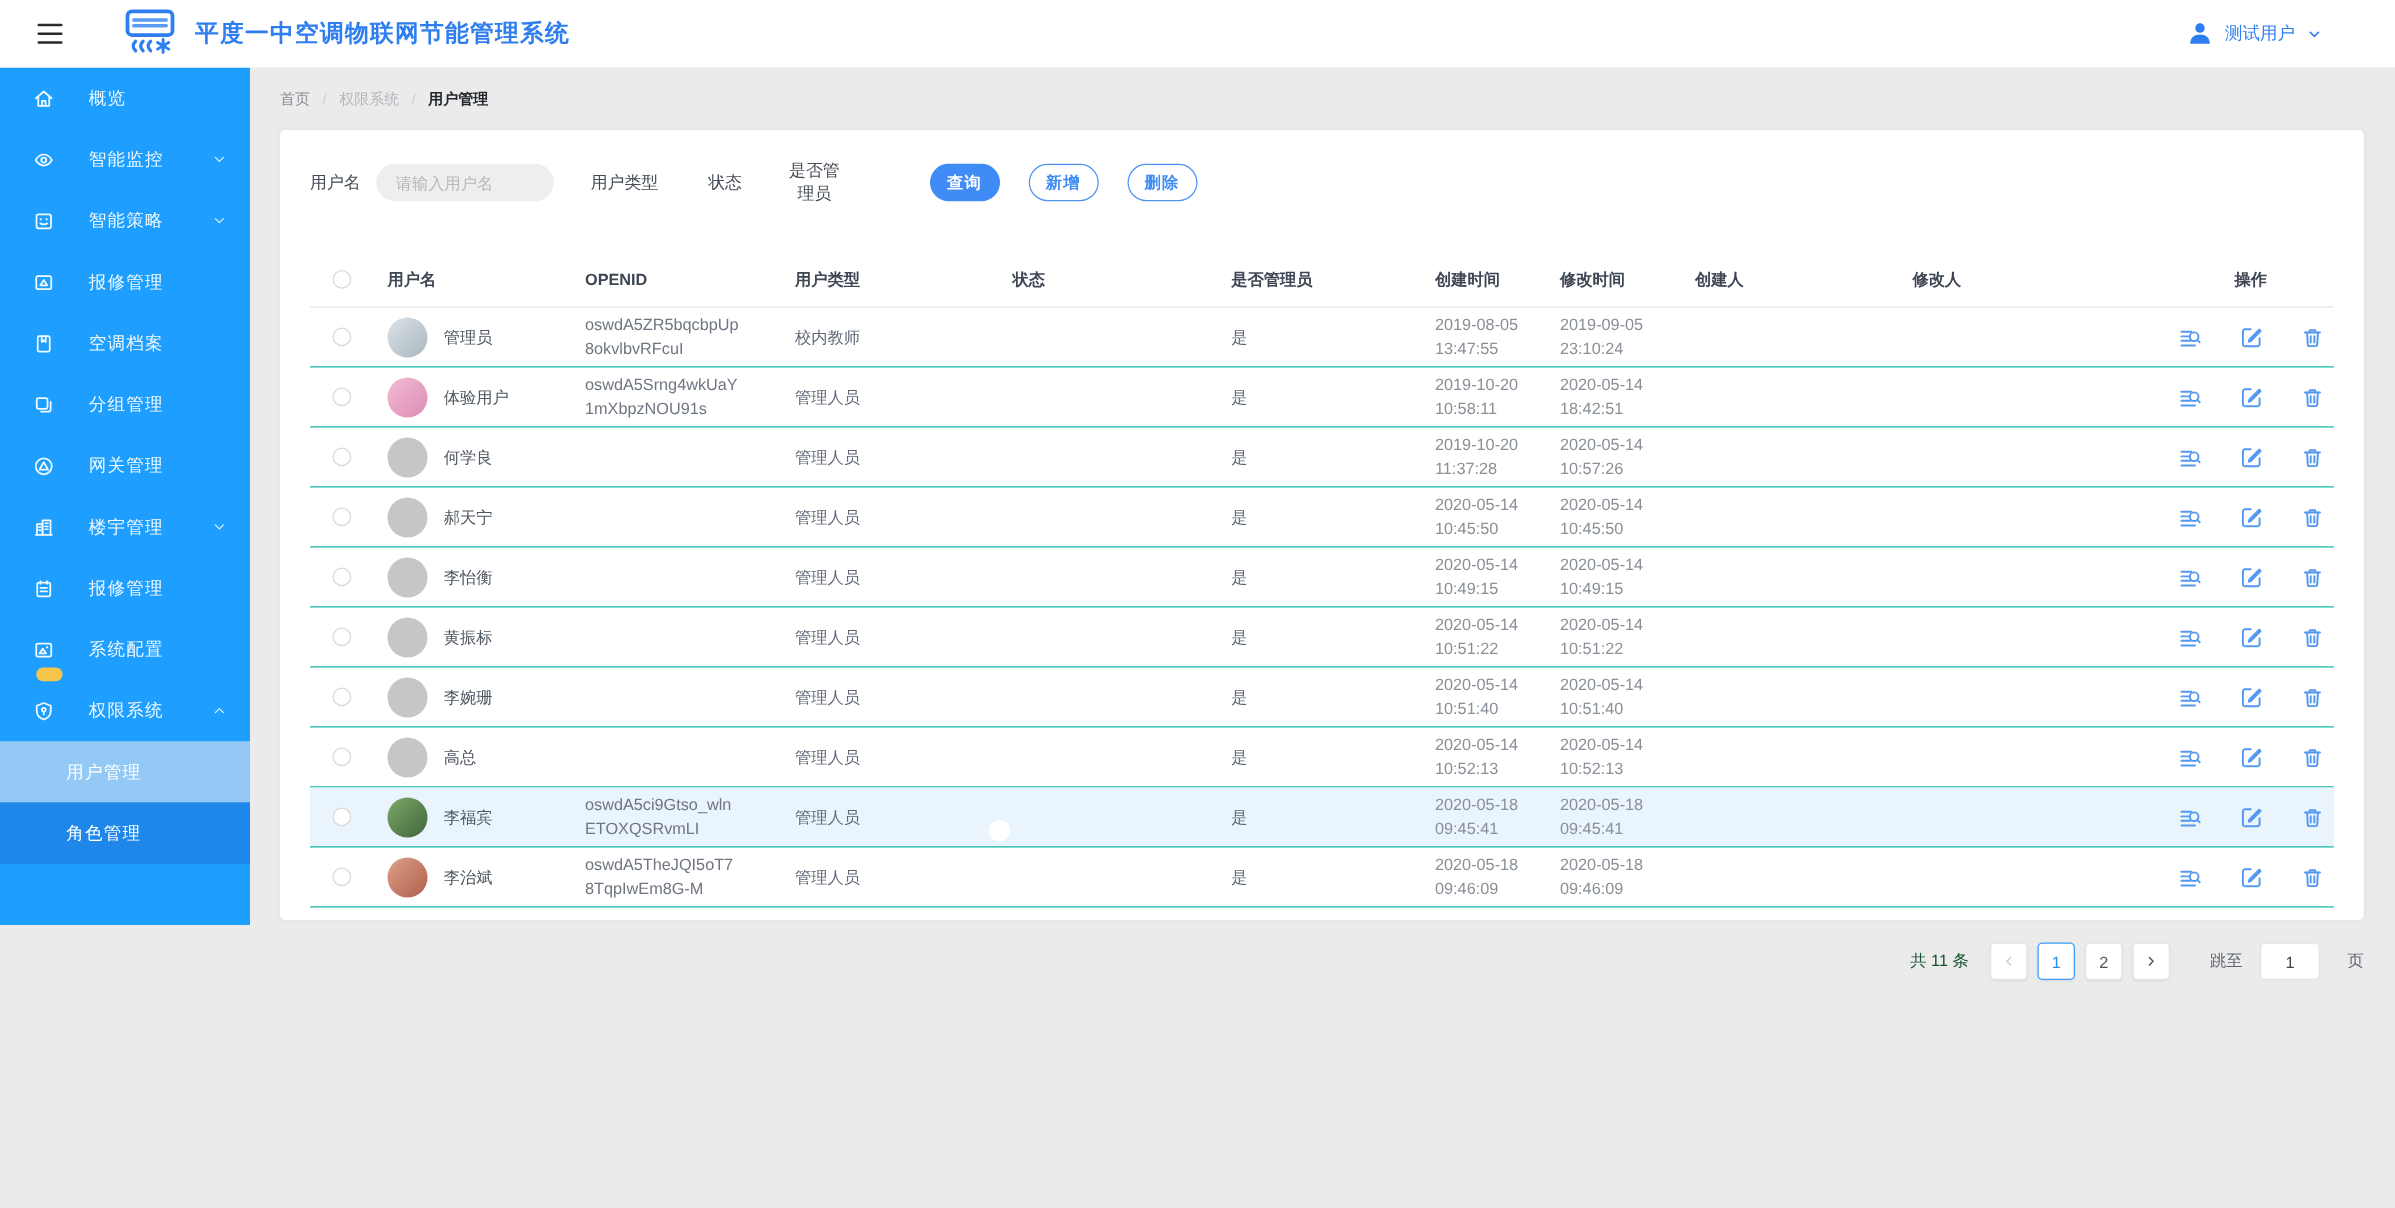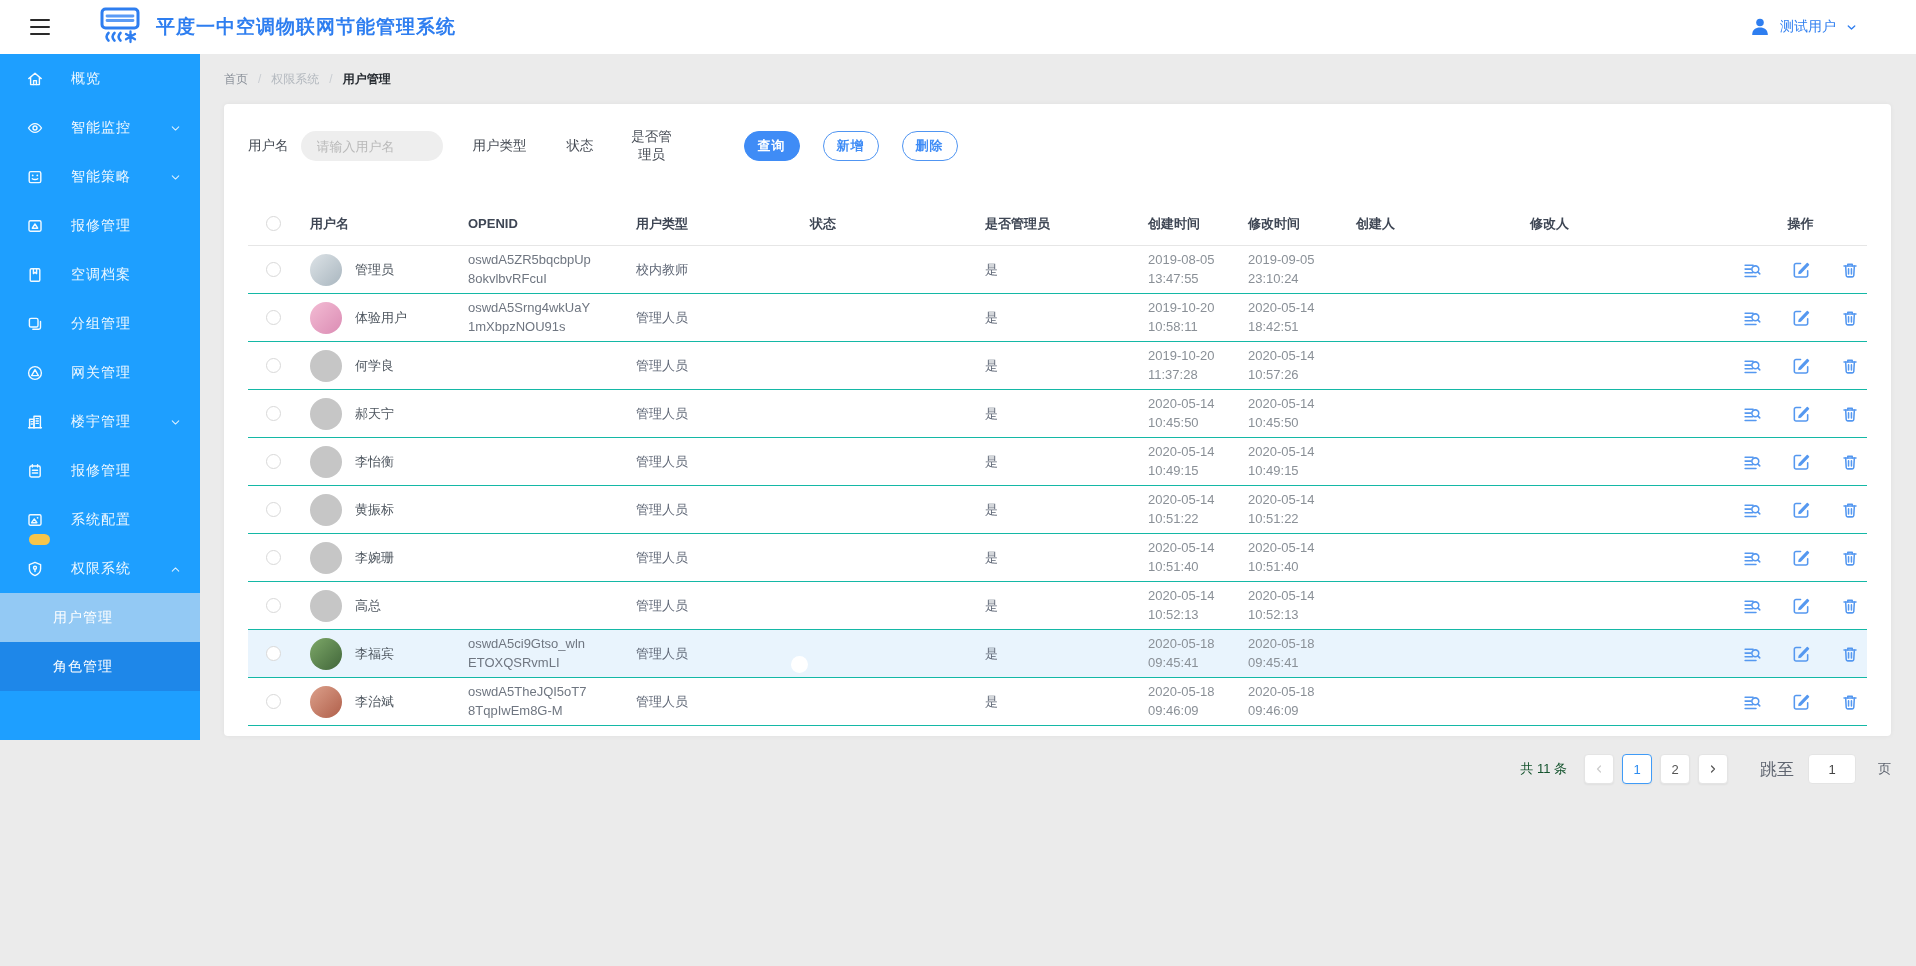--- a/index.html
+++ b/index.html
@@ -93,21 +93,21 @@
   .head .c-modifier-h{padding-left:6px;}
   .toggle{width:42px;height:21px;border-radius:11px;background:var(--toggle-on);position:relative;cursor:pointer;}
   .toggle::after{content:"";position:absolute;top:2px;right:2px;width:17px;height:17px;border-radius:50%;background:#fff;}
   
   .pager{display:flex;align-items:center;justify-content:flex-end;margin:18px 25px 0 0;gap:8px;}
   .total{font-size:13px;color:#14532d;margin-right:9px;}
   .page-btn{min-width:30px;height:30px;border-radius:4px;background:#fff;border:1px solid #e4e4e4;display:flex;align-items:center;justify-content:center;font-size:13px;color:#555;cursor:pointer;box-shadow:0 1px 2px rgba(0,0,0,.05);}
   .page-btn.active{border-color:#3f9bf7;color:#2e8cf0;}
   .page-btn.disabled{cursor:default;color:#ccc;}
   .page-btn svg{display:block;}
-  .jump-label{font-size:17px;color:#5f6570;margin-left:24px;}
+  .jump-label{font-size:13px;color:#5f6570;margin-left:24px;}
   .jump-input{width:48px;height:30px;border:1px solid #e4e4e4;border-radius:4px;text-align:center;font-size:13px;color:#444;outline:none;margin:0 6px;background:#fff;}
   .page-unit{font-size:13px;color:#5f6570;margin-left:8px;}
 </style>
 </head>
 <body>
 
 <div class="header">
   <div class="hamburger">
     <span></span>
       <span></span>

